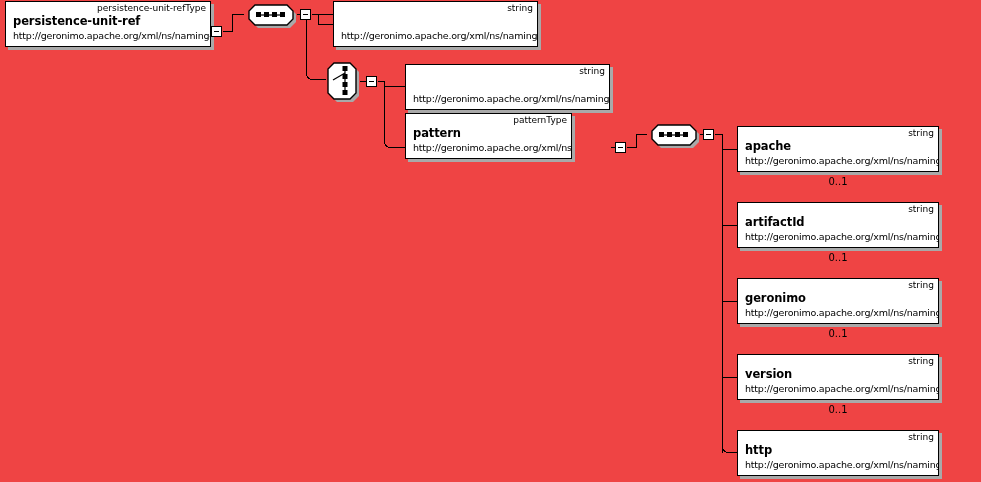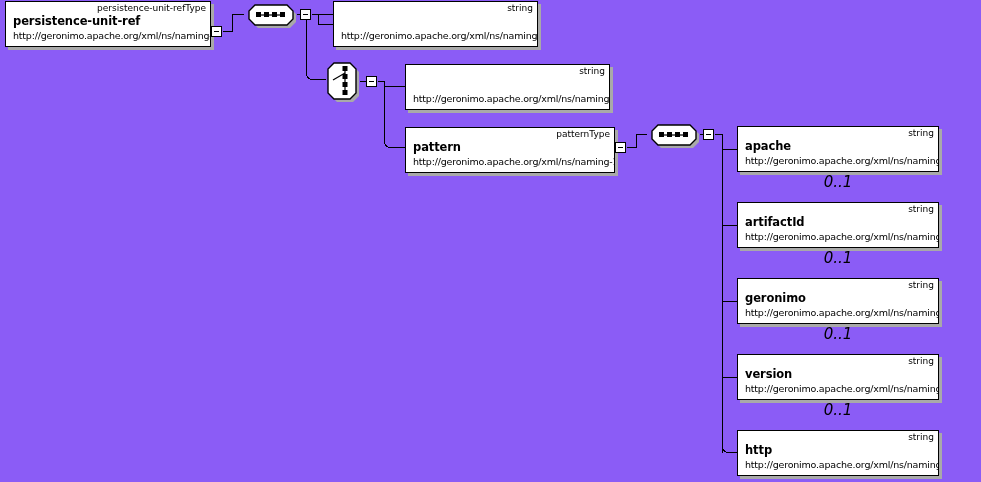--- a/index.html
+++ b/index.html
@@ -7,21 +7,21 @@
     padding: 0;
     background: #ffffff;
   }
   body {
     font-family: "DejaVu Sans", sans-serif;
   }
   #diagram {
     position: relative;
     width: 981px;
     height: 482px;
-    background: #8b5cf6;
+    background: #ef4444;
     overflow: hidden;
   }
   #wires {
     position: absolute;
     left: 0;
     top: 0;
     width: 981px;
     height: 482px;
     pointer-events: none;
   }
@@ -63,26 +63,25 @@
     font-size: 9.5px;
     line-height: 12px;
     color: #000000;
     white-space: nowrap;
     letter-spacing: -0.2px;
   }
 
   
   .card {
     position: absolute;
-    font-size: 15px;
+    font-size: 10px;
     line-height: 12px;
     color: #000000;
     text-align: center;
     white-space: nowrap;
-    font-style: italic;
   }
 
   
   .comp {
     position: absolute;
     width: 54px;
     height: 28px;
   }
   .comp.choice {
     width: 34px;
@@ -208,21 +207,21 @@
       <rect x="16.5" y="31" width="5" height="5" fill="#000000"></rect>
     </svg>
   </div>
   <div class="toggle" style="left:366px; top:76px;"></div>
 
   <div class="node" style="left:405px; top:64px; width:205px; height:46px;">
     <span class="type">string</span>
     <span class="ns">http://geronimo.apache.org/xml/ns/naming-1.2</span>
   </div>
 
-  <div class="node" style="left:405px; top:127px; width:210px; height:46px;">
+  <div class="node" style="left:405px; top:113px; width:167px; height:46px;">
     <span class="type">patternType</span>
     <span class="nm">pattern</span>
     <span class="ns">http://geronimo.apache.org/xml/ns/naming-1.2</span>
   </div>
   <div class="toggle" style="left:615px; top:142px;"></div>
 
   <div class="comp" style="left:646px; top:121px;">
     <svg width="54" height="28" viewBox="0 0 54 28">
       <path d="M12 24 H44 L50 18 V10 L44 4 H12 L6 10 V18 Z" fill="#a9a9a9" stroke="none" transform="translate(3,3)"></path>
       <path d="M12 24 H44 L50 18 V10 L44 4 H12 L6 10 V18 Z" fill="#ffffff" stroke="#000000" stroke-width="1.4"></path>

